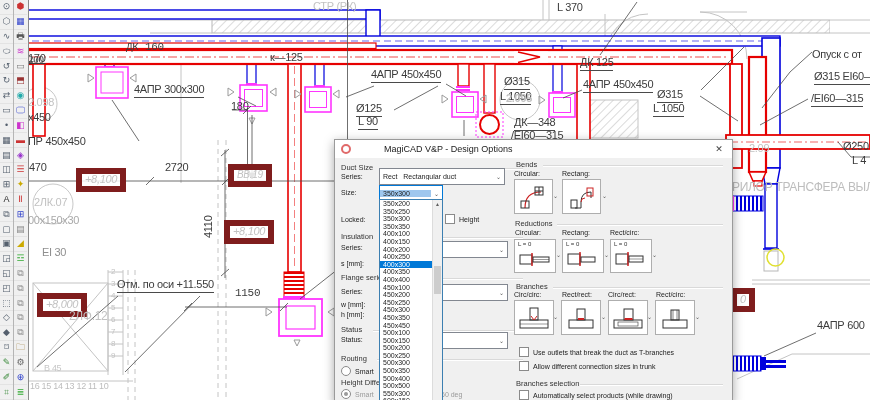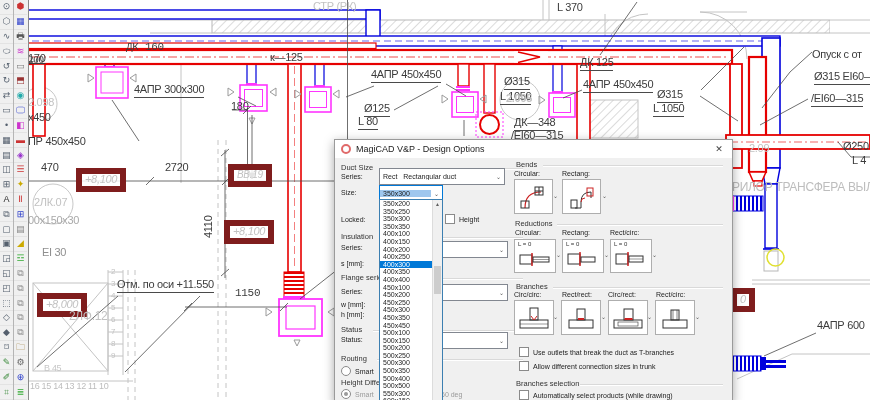--- a/index.html
+++ b/index.html
@@ -8,21 +8,21 @@
   #toolbar{position:absolute;left:0;top:0;width:28px;height:400px;background:#f0f0f0;border-right:1px solid #8a8a8a;z-index:40;display:flex;}
   .tcol{width:13px;display:flex;flex-direction:column;}
   .tcol.first{border-right:1px solid #b5b5b5;}
   .ticon{flex:1;display:flex;align-items:center;justify-content:center;font-size:9px;line-height:1;cursor:default;border-bottom:1px solid #e3e3e3;}
   
   .lbl{position:absolute;font-size:11px;letter-spacing:-0.3px;color:#3c3c3c;white-space:nowrap;line-height:1.05;z-index:6;}
   .lbl.u{border-bottom:1px solid #4a4a4a;padding-bottom:1px;}
   .lbl.box{border:6px solid #7f1d1d;background:rgba(255,255,255,.85);color:#c2c2c2;padding:0 3px;font-size:11px;font-style:italic;}
   
   #dlg{position:absolute;left:334px;top:139px;width:397px;height:262px;background:#f0f0f0;border:1px solid #9a9a9a;box-shadow:0 3px 10px rgba(0,0,0,.35);z-index:50;font-size:7px;color:#1e1e1e;}
-  #dlg-title{position:absolute;left:0;top:0;right:0;height:18px;background:#fff;display:flex;align-items:center;padding-left:6px;}
+  #dlg-title{position:absolute;left:0;top:0;right:0;height:18px;background:#fff;display:flex;align-items:center;padding-left:6px;gap:28px;}
   #dlg-title .t{font-size:9px;color:#222;margin-left:5px;}
   #dlg-close{position:absolute;right:0;top:0;width:26px;height:18px;display:flex;align-items:center;justify-content:center;font-size:9px;color:#444;cursor:default;}
   .mlogo{width:10px;height:10px;border-radius:50%;background:#fff;border:2px solid #e06a6a;box-sizing:border-box;}
   .gl{position:absolute;font-size:7.5px;color:#333;}
   .gline{position:absolute;height:1px;background:#d9d9d9;border-bottom:1px solid #fff;}
   .fl{position:absolute;font-size:7px;color:#222;}
   .dim{color:#9a9a9a !important;}
   .combo{position:absolute;background:#fff;border:1px solid #828790;display:flex;align-items:center;font-size:7px;}
   .combo .val{padding-left:3px;flex:1;white-space:nowrap;overflow:hidden;}
   .combo .arr{width:11px;text-align:center;color:#555;font-size:6px;}
@@ -229,30 +229,30 @@
     <line x1="125" y1="372" x2="200" y2="296"></line>
     <line x1="300" y1="299" x2="347" y2="262"></line>
   </g>
 </svg>
 
 <div id="labels">
       <span class="lbl" style="left: 28px; top: 54px; font-family: Liberation Serif, serif;">200</span>
       <span class="lbl" style="left: 28px; top: 53px; text-decoration: underline;">170</span>
       <span class="lbl" style="left: 28px; top: 112px;">x450</span>
       <span class="lbl" style="left: 28px; top: 136px;">ПР 450x450</span>
-      <span class="lbl" style="left: 29px; top: 162px; margin-left: 12px;">470</span>
+      <span class="lbl" style="left: 29px; top: 162px;">470</span>
       <span class="lbl" style="left: 165px; top: 162px;">2720</span>
       <span class="lbl" style="left: 231px; top: 101px;">180</span>
       <span class="lbl" style="left: 203px; top: 238px; transform: rotate(-90deg); transform-origin: left top;">4110</span>
       <span class="lbl" style="left: 126px; top: 42px; font-family: Liberation Mono, monospace;">ДК 160</span>
       <span class="lbl" style="left: 270px; top: 52px;">к—125</span>
       <span class="lbl u" style="left: 134px; top: 84px;">4АПР 300x300</span>
       <span class="lbl u" style="left: 371px; top: 69px;">4АПР 450x450</span>
-      <span class="lbl u" style="left: 356px; top: 103px; margin-left: 8px;">Ø125</span>
-      <span class="lbl u" style="left: 358px; top: 116px;">L 80</span>
+      <span class="lbl u" style="left: 356px; top: 103px;">Ø125</span>
+      <span class="lbl u" style="left: 358px; top: 116px;">L 90</span>
       <span class="lbl u" style="left: 583px; top: 79px;">4АПР 450x450</span>
       <span class="lbl u" style="left: 580px; top: 57px;">ДК 125</span>
       <span class="lbl u" style="left: 504px; top: 76px;">Ø315</span>
       <span class="lbl u" style="left: 500px; top: 91px;">L 1050</span>
       <span class="lbl u" style="left: 514px; top: 117px;">ДК—348</span>
       <span class="lbl" style="left: 511px; top: 130px;">/EI60—315</span>
       <span class="lbl u" style="left: 657px; top: 89px;">Ø315</span>
       <span class="lbl u" style="left: 653px; top: 103px;">L 1050</span>
       <span class="lbl" style="left: 557px; top: 2px;">L 370</span>
       <span class="lbl" style="left: 812px; top: 49px;">Опуск с от</span>

